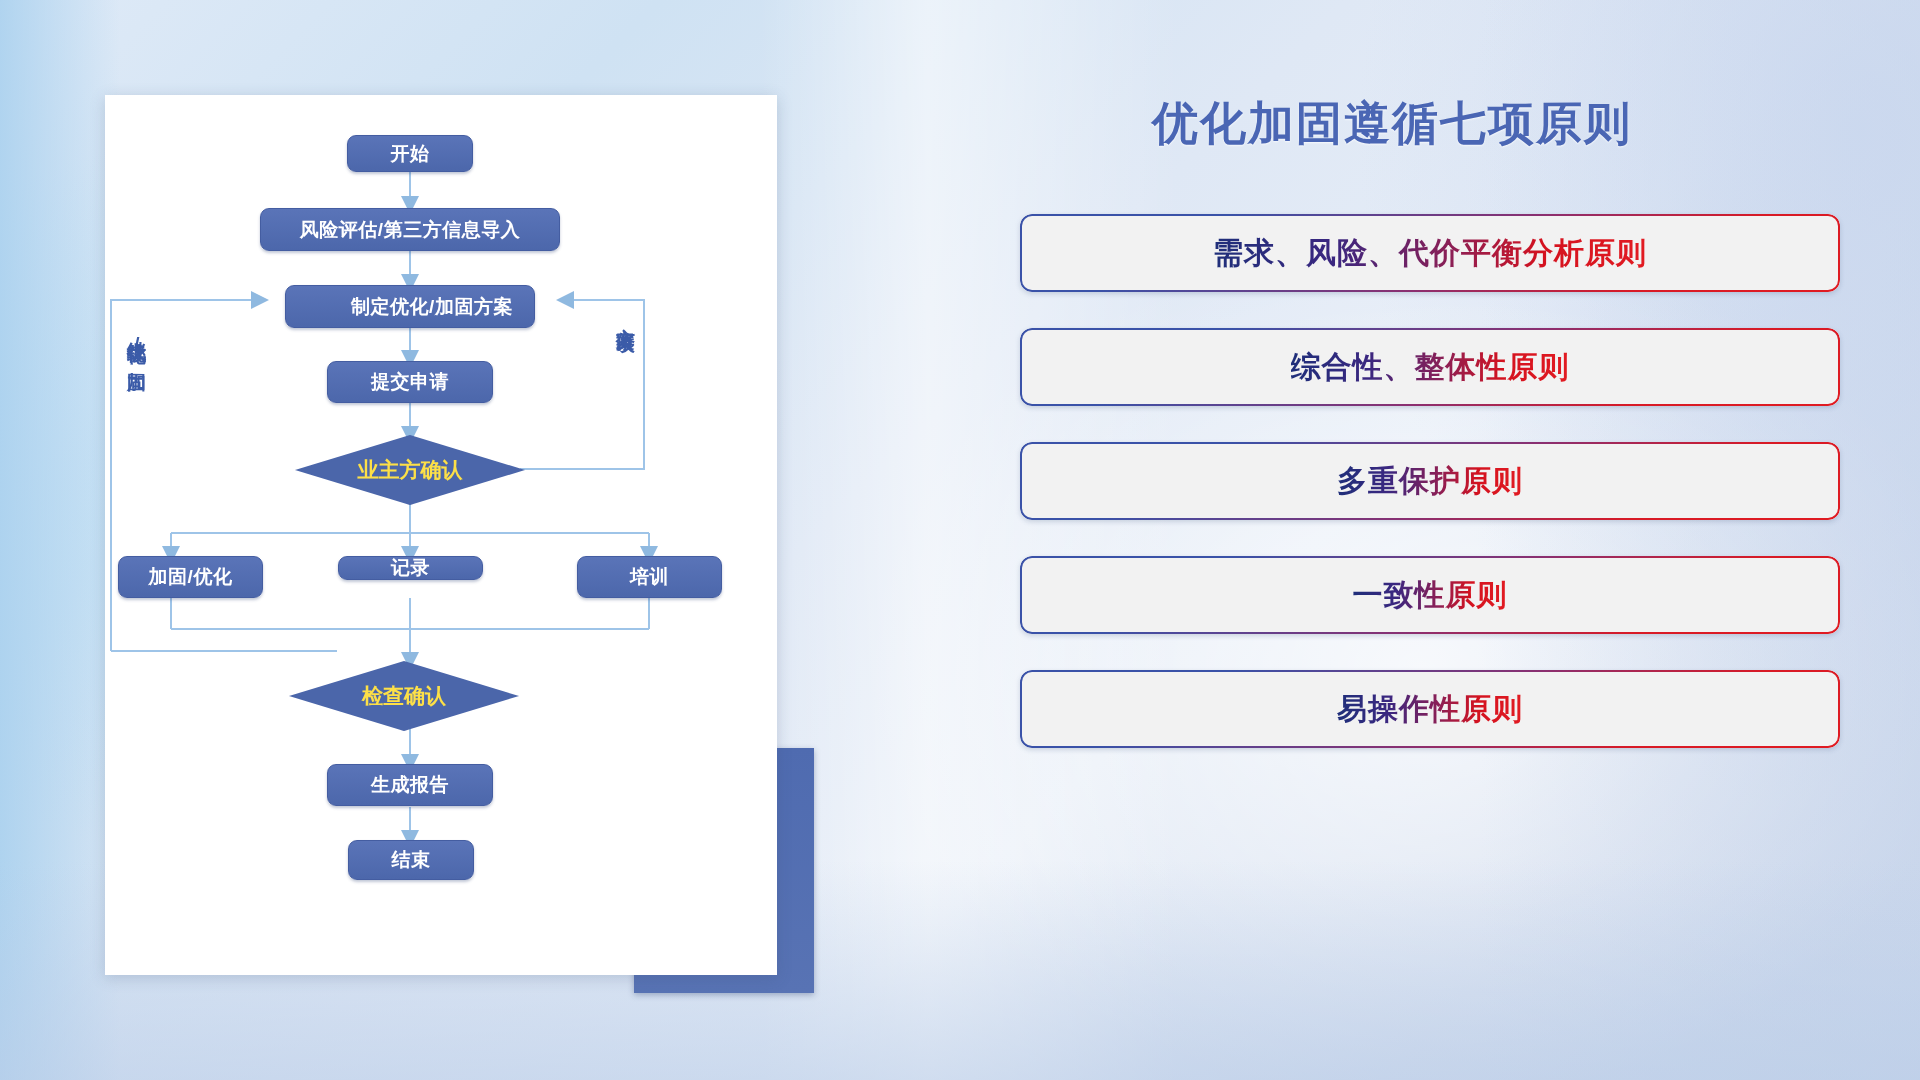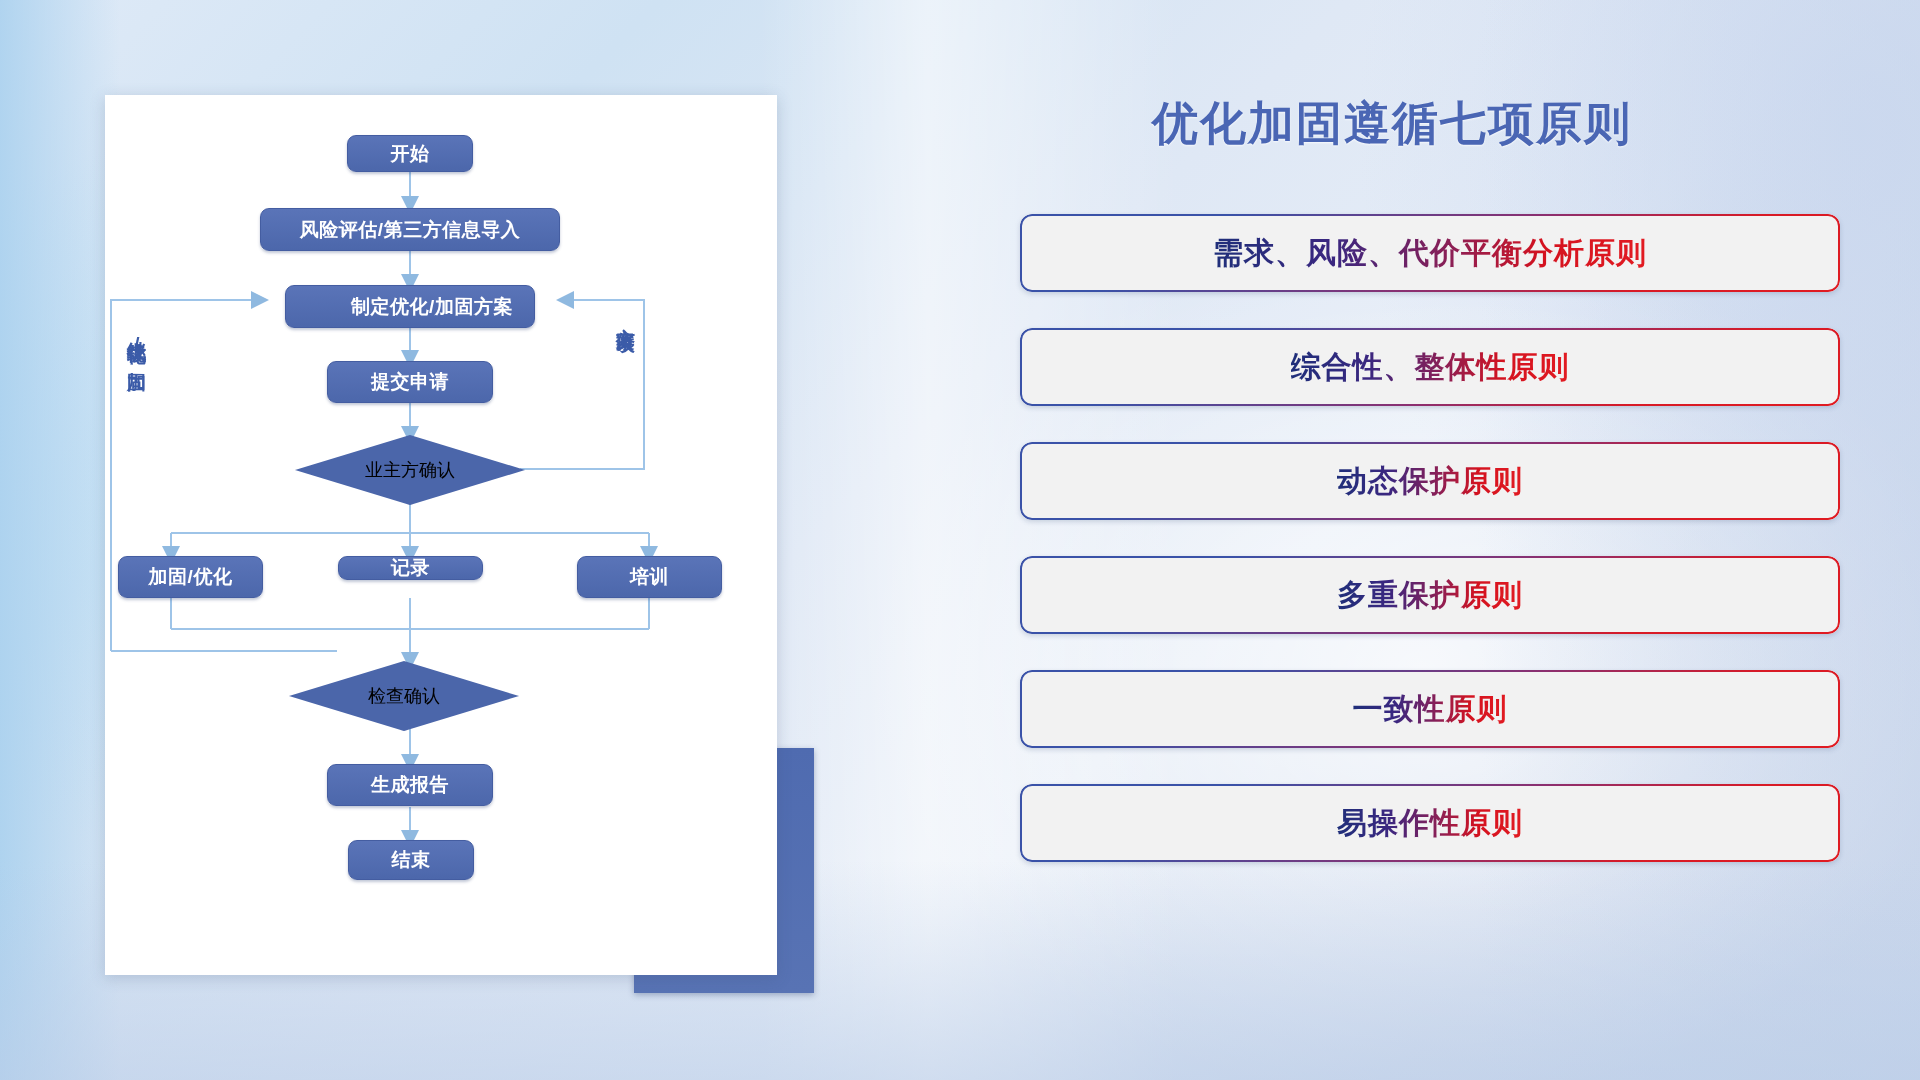--- a/index.html
+++ b/index.html
@@ -42,21 +42,21 @@
     position:absolute;box-sizing:border-box;
     display:flex;align-items:center;justify-content:center;
     color:#ffffff;font-weight:bold;letter-spacing:.5px;
     background:linear-gradient(180deg,#5a74b8,#4c67ab);
     border:1px solid #445da1;border-radius:9px;
     box-shadow:0 2px 3px rgba(50,70,120,.3);
     font-size:19px;white-space:nowrap;
   }
   .diamond{
     position:absolute;display:flex;align-items:center;justify-content:center;
-    color:#000000;font-weight:normal;font-size:18px;white-space:nowrap;
+    color:#fde047;font-weight:bold;font-size:21px;white-space:nowrap;
     background:#4b66aa;
     clip-path:polygon(50% 0,100% 50%,50% 100%,0 50%);
     box-shadow:0 2px 3px rgba(50,70,120,.25);
   }
   .vlabel{
     position:absolute;color:#3b5ba8;font-weight:bold;font-size:19px;
     writing-mode:vertical-rl;text-orientation:upright;
     letter-spacing:2px;line-height:1.02;
   }
 
@@ -200,23 +200,20 @@
   <div id="panel-title">优化加固遵循七项原则</div>
 
   <div id="principle-list">
     <div class="principle">
       <span>需求、风险、代价平衡分析原则</span>
     </div>
     <div class="principle">
       <span>综合性、整体性原则</span>
     </div>
     <div class="principle">
-      <span>动态保护原则</span>
-    </div>
-    <div class="principle">
       <span>多重保护原则</span>
     </div>
     <div class="principle">
       <span>一致性原则</span>
     </div>
     <div class="principle">
       <span>易操作性原则</span>
     </div>
   </div>
 

